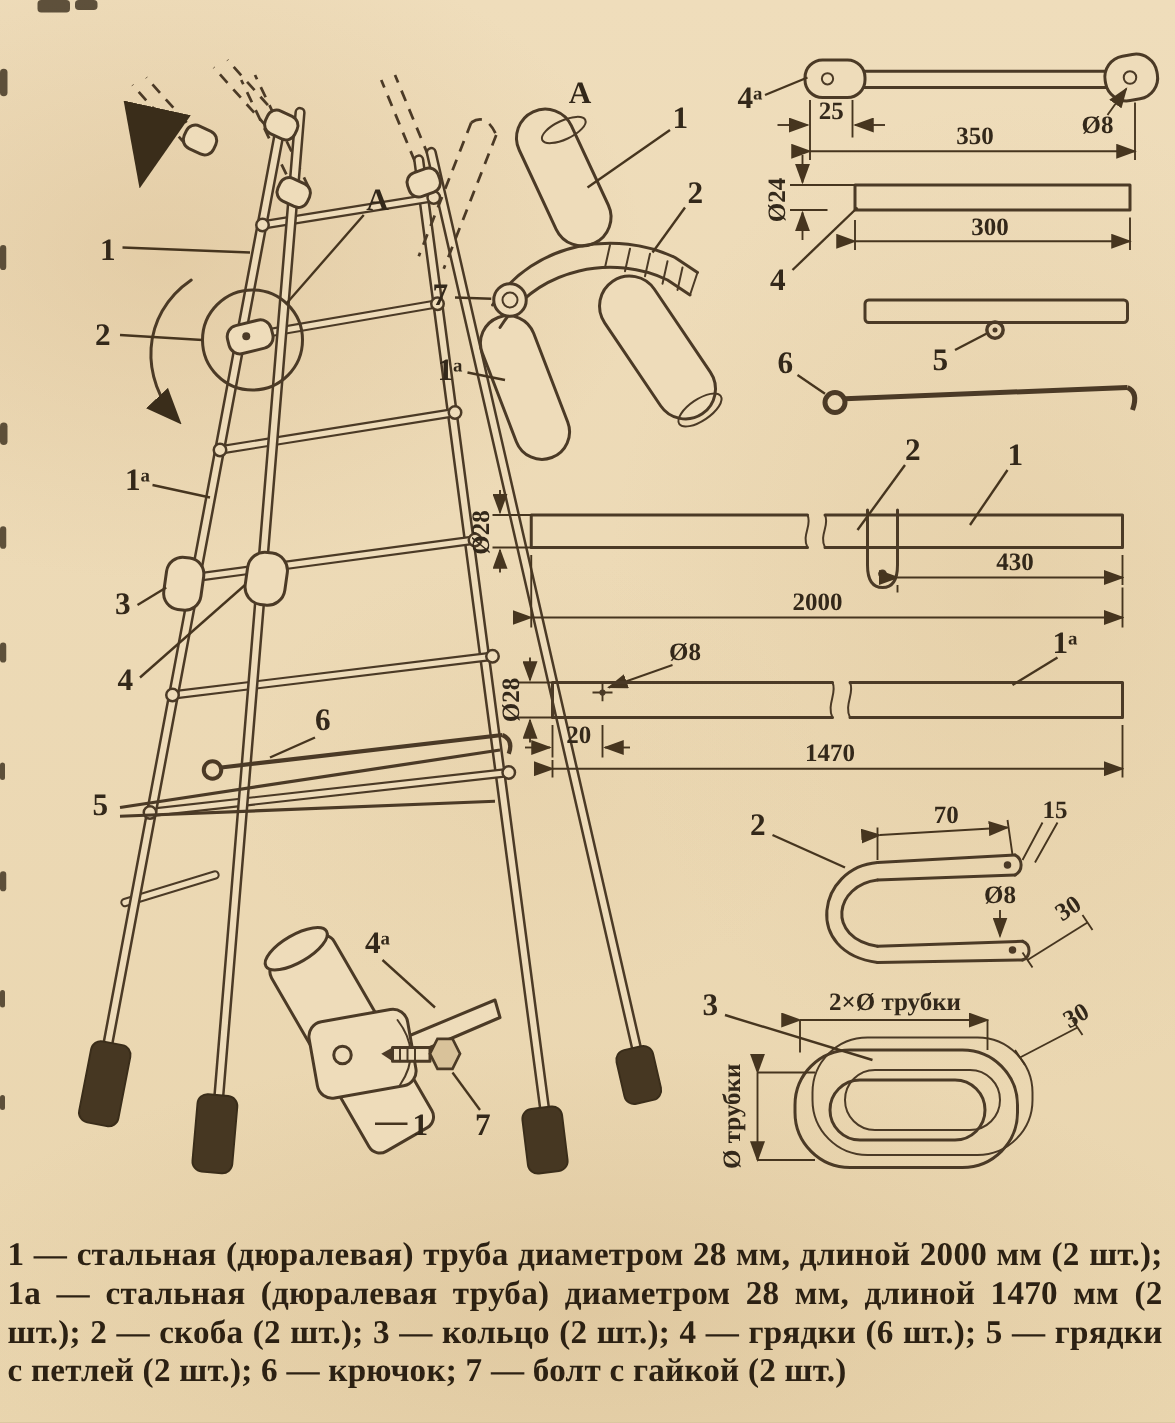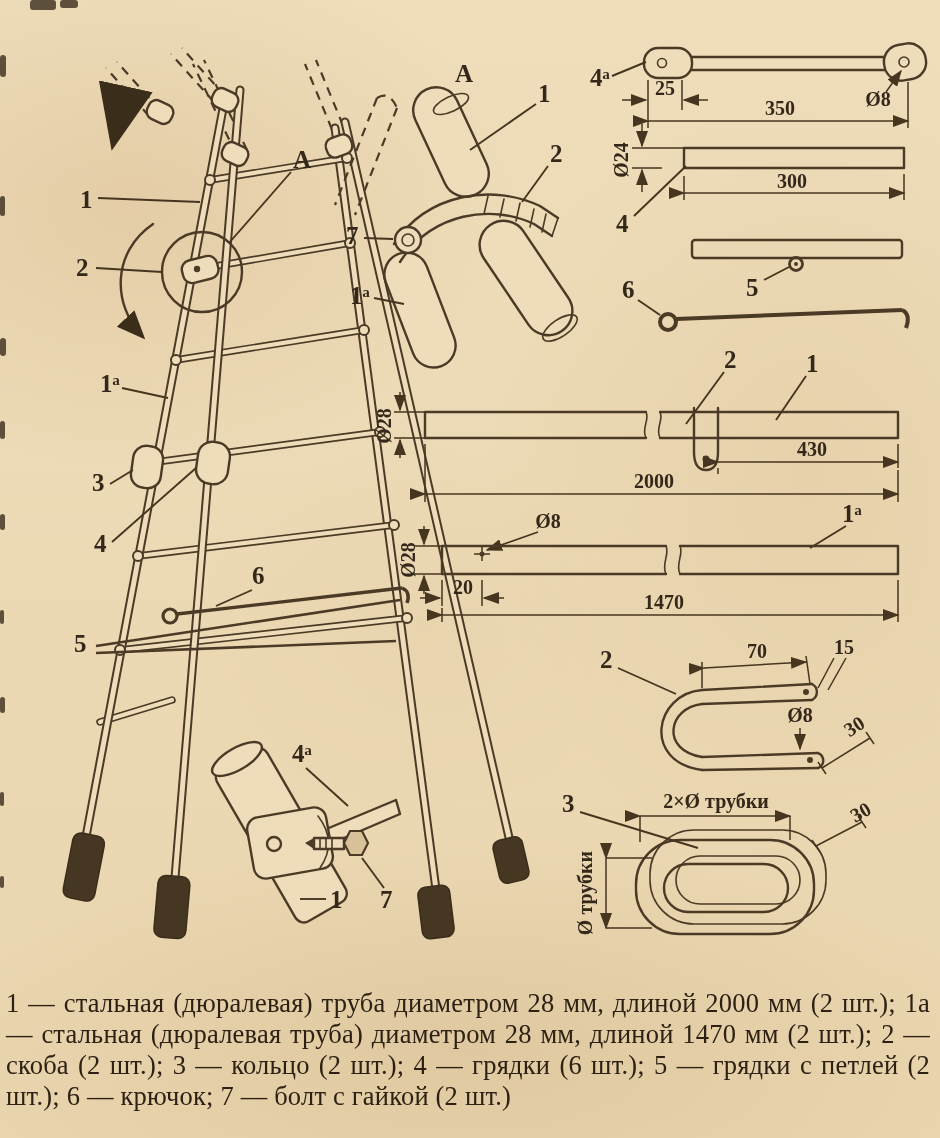--- a/index.html
+++ b/index.html
@@ -28,21 +28,21 @@
   .po2{stroke:#4b3a26;stroke-width:7.5;fill:none;stroke-linecap:round;}
   .pi2{stroke:#eedcba;stroke-width:4.2;fill:none;stroke-linecap:round;}
   .jr{fill:#eedcba;stroke:#4b3a26;stroke-width:2;}
   .ld{stroke:#46351f;stroke-width:1.9;fill:none;}
   .dm{stroke:#46351f;stroke-width:1.5;fill:none;}
   .dash{stroke:#4b3a26;stroke-width:2.2;fill:none;stroke-dasharray:9 7;}
   .cap{fill:#463722;stroke:#3a2d1a;stroke-width:1.5;}
   .caption{
     position:absolute;left:0;top:982px;width:940px;box-sizing:border-box;
     padding:6px 10px 0 6px;
-    font-size:26.5px;font-weight:normal;line-height:31px;color:#2c2113;
+    font-size:26.5px;font-weight:bold;line-height:31px;color:#2c2113;
     text-align:justify;letter-spacing:.2px;
   }
   .art{position:absolute;background:#3a2d1c;border-radius:3px;opacity:.8;}
 </style>
 </head>
 <body>
 
 <div class="page">
 
   <div class="art" style="left:0;top:55px;width:6px;height:22px"></div>

